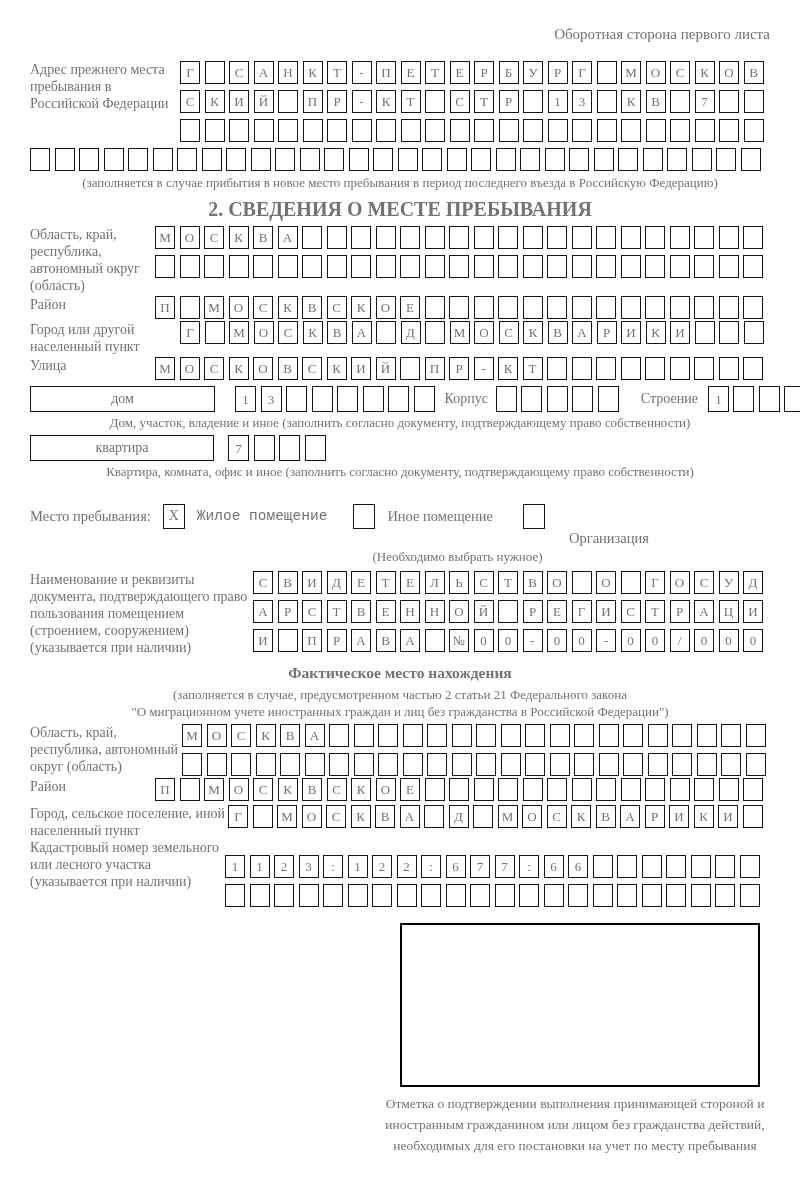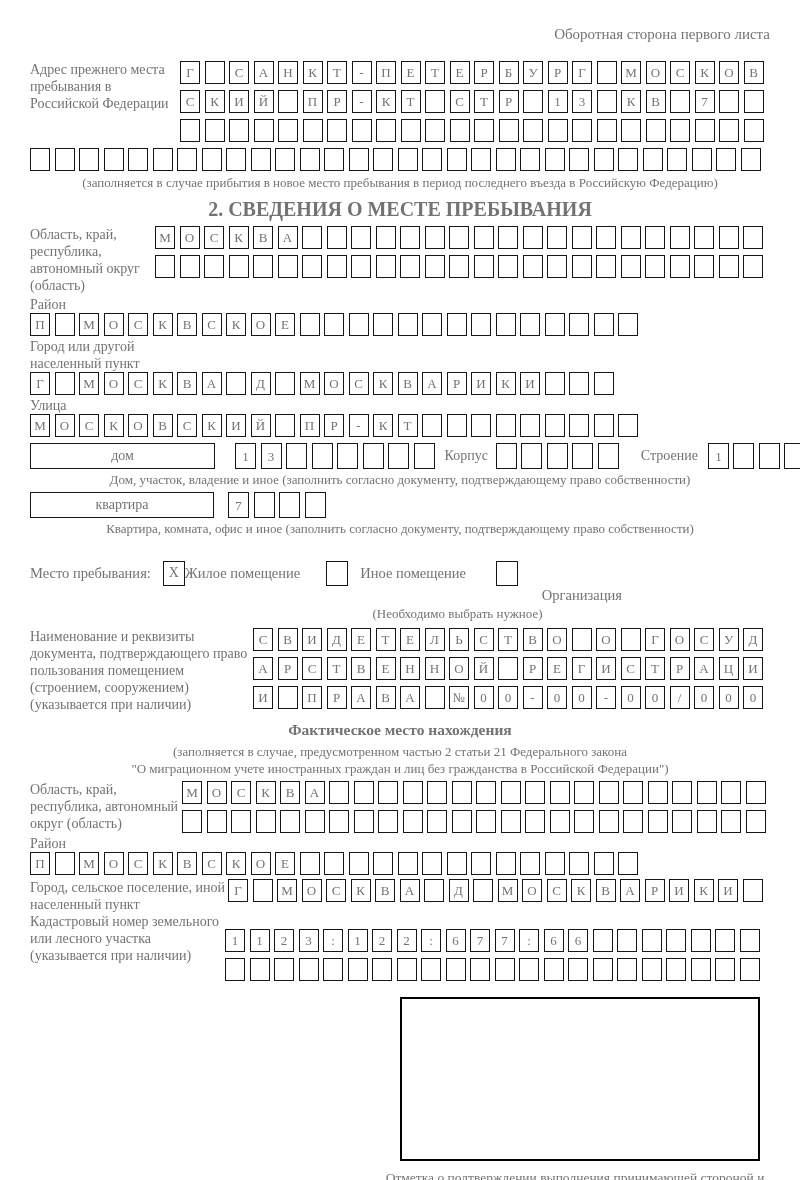--- a/index.html
+++ b/index.html
@@ -29,21 +29,21 @@
     display:flex;align-items:center;justify-content:center;font-size:14px;flex-shrink:0;
   }
   .inline-label{font-size:14px;line-height:26px;white-space:nowrap;}
   .cb{
     width:22px;height:25px;border:1.6px solid #161616;box-sizing:border-box;
     display:flex;align-items:center;justify-content:center;font-size:14px;flex-shrink:0;background:#fff;
   }
   .stay-row{display:flex;align-items:center;font-size:14.5px;margin-top:5px;}
   .stamp-box{margin-left:370px;margin-top:16px;width:360px;height:164px;border:2px solid #000;box-sizing:border-box;}
   .stamp-note{margin-left:335px;width:420px;text-align:center;font-size:13.5px;line-height:1.55;margin-top:7px;}
-  .mt2{margin-top:2px;flex-direction:column;} .mt3{margin-top:3px;} .mt4{margin-top:4px;} .mt6{margin-top:6px;}
+  .mt2{margin-top:2px;} .mt3{margin-top:3px;} .mt4{margin-top:4px;} .mt6{margin-top:6px;}
   .mb0{margin-bottom:0;}
 </style>
 </head>
 <body>
 
 <div class="page">
 
   <div class="header-note">Оборотная сторона первого листа</div>
 
   <div class="frow" style="margin-top:18px;">
@@ -354,21 +354,21 @@
         <span class="cbox"></span>
         <span class="cbox"></span>
         <span class="cbox"></span>
       </div>
   </div>
   <div class="caption mt2">Квартира, комната, офис и иное (заполнить согласно документу, подтверждающему право собственности)</div>
 
   <div class="stay-row">
     <span>Место пребывания:</span>
     <span class="cb" style="margin-left:12px;">X</span>
-    <span style="">Жилое помещение</span>
+    <span style="margin-left:12px;font-family:Liberation Mono, monospace;">Жилое помещение</span>
     <span class="cb" style="margin-left:26px;"></span>
     <span style="margin-left:12px;">Иное помещение</span>
     <span class="cb" style="margin-left:30px;"></span>
     <span style="margin-left:24px;margin-top:45px;">Организация</span>
   </div>
   <div class="caption center" style="padding-left:115px;margin-top:1px;">(Необходимо выбрать нужное)</div>
 
   <div class="frow mt6">
     <div class="flabel w223">Наименование и реквизиты документа, подтверждающего право пользования помещением (строением, сооружением) (указывается при наличии)</div>
     <div class="cellcol">

